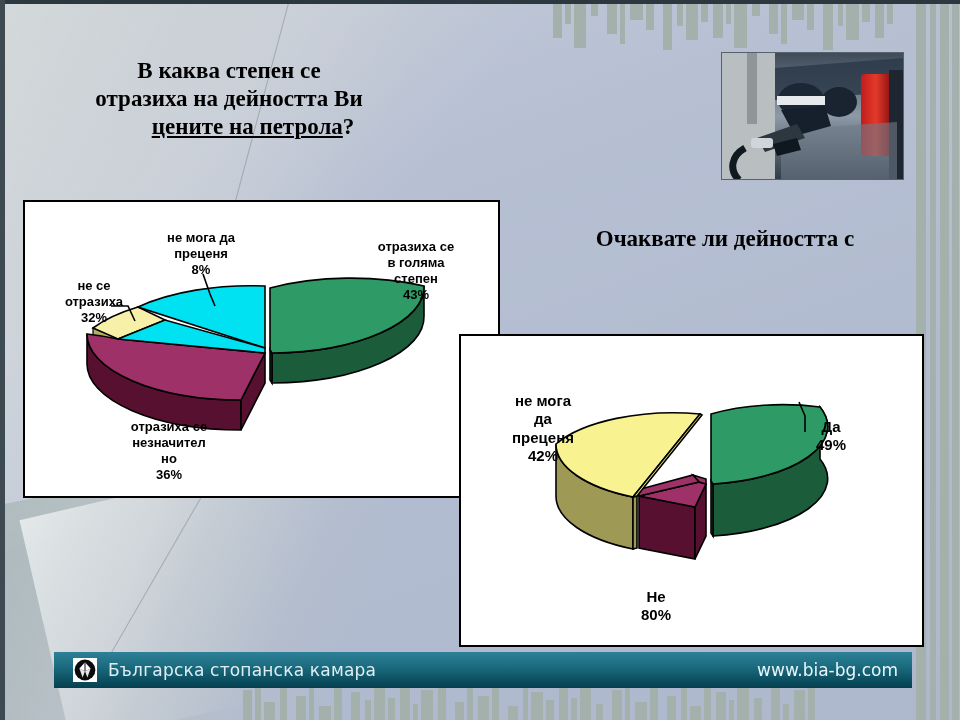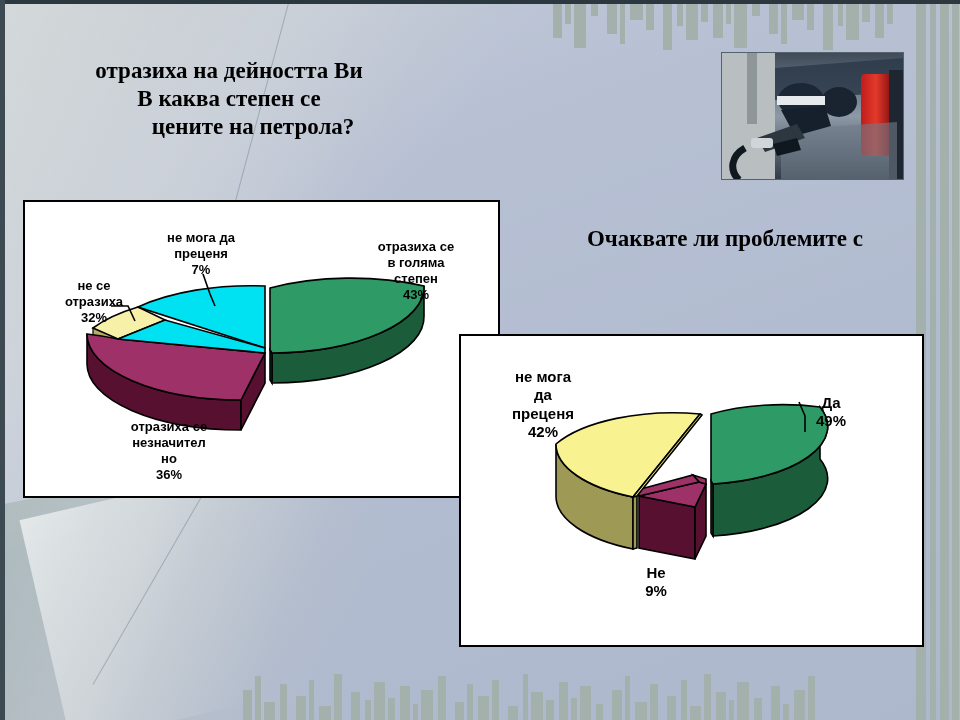--- a/index.html
+++ b/index.html
@@ -63,41 +63,41 @@
 
   
   .q-title{
     position:absolute;
     font-family:"Liberation Serif",serif;
     font-weight:bold;color:#000;
     text-align:center;line-height:1.22;
   }
   #title1{left:34px;top:57px;width:390px;font-size:23px;}
   #title2{left:520px;top:225px;width:410px;font-size:23px;}
-  .ul{margin-left:48px;}
+  .ul{text-decoration:underline;margin-left:48px;}
 
   
   #photo{
     position:absolute;left:721px;top:52px;width:183px;height:128px;
     background:#6e7a84;overflow:hidden;border:0;
   }
   
   .chart-box{
     position:absolute;background:#ffffff;border:2px solid #000;
     box-sizing:border-box;overflow:hidden;
   }
   #chart1{left:23px;top:200px;width:477px;height:298px;}
   #chart2{left:459px;top:334px;width:465px;height:313px;}
 
   .lbl{
     position:absolute;font-family:"Liberation Sans",sans-serif;
     font-weight:bold;font-size:13px;color:#000;text-align:center;
     line-height:1.23;white-space:pre-line;
   }
-  #chart2 .lbl{font-size:15px;}
+  #chart2 .lbl{font-size:15px;margin-top:24px;}
 
   
   #footer{
     position:absolute;left:54px;top:652px;width:858px;height:36px;
     background:linear-gradient(180deg,#2d8097 0%,#1d6d80 38%,#0d5466 72%,#063f4f 100%);
     display:flex;align-items:center;
   }
   #footer .logo{
     width:24px;height:24px;background:#fff;margin-left:19px;
     display:flex;align-items:center;justify-content:center;
@@ -203,22 +203,22 @@
       <div class="rstripe" style="left:916px;width:10px;background:#a3b0ab;"></div>
       <div class="rstripe" style="left:930px;width:6px;background:#a3b0ab;"></div>
       <div class="rstripe" style="left:940px;width:9px;background:#a3b0ab;"></div>
       <div class="rstripe" style="left:952px;width:7px;background:#a3b0ab;"></div>
     </div>
 
   <div class="edge-top"></div>
   <div class="edge-left"></div>
 
   <div class="q-title" id="title1">
+    <div>В каква степен се</div>
     <div>отразиха на дейността Ви</div>
-    <div>В каква степен се</div>
     <div><span class="ul">цените на петрола</span><span>?</span></div>
   </div>
 
   <div id="photo">
     <svg width="183" height="128" viewBox="0 0 183 128">
       <defs>
         <linearGradient id="gstation" x1="0" y1="0" x2="1" y2="1">
           <stop offset="0" stop-color="#9aa3a8"></stop>
             <stop offset="1" stop-color="#6d767c"></stop>
         </linearGradient>
@@ -248,21 +248,21 @@
       <path d="M60 58 L104 54 L110 74 L74 84 Z" fill="#15202c"></path>
       <path d="M36 86 L76 72 L84 86 L44 100 Z" fill="#2d3740"></path>
       <rect x="30" y="86" width="22" height="10" rx="3" fill="#cfd5d8"></rect>
       <path d="M24 96 C10 104 8 118 18 128" stroke="#101820" stroke-width="7" fill="none"></path>
       <path d="M52 92 L76 86 L80 98 L56 104 Z" fill="#0f171f"></path>
       <rect x="0" y="0" width="183" height="128" fill="none" stroke="#56626b" stroke-width="2"></rect>
     </svg>
   </div>
 
   <div class="q-title" id="title2">
-    <div>Очаквате ли проблемите с</div>
+    <div>Очаквате ли дейността с</div>
   </div>
 
   <div class="chart-box" id="chart1">
     <svg width="473" height="294" viewBox="0 0 473 294">
 
       <path d="M62 132 L62 162 A154 66 0 0 0 216 228 L216 198 A154 66 0 0 1 62 132 Z" fill="#571030" stroke="#000" stroke-width="1.6"></path>
       <path d="M216 198 L216 228 L240 181 L240 151 Z" fill="#571030" stroke="#000" stroke-width="1.6"></path>
 
       <path d="M247 151 L247 181 A154 66 0 0 0 399 114 L399 84 A154 66 0 0 1 247 151 Z" fill="#1b5c3a" stroke="#000" stroke-width="1.6"></path>
       <path d="M247 151 L247 181 L245 178 L245 148 Z" fill="#1b5c3a" stroke="#000" stroke-width="1.6"></path>
@@ -284,21 +284,21 @@
     <div class="lbl" style="left:336px;top:37px;width:110px;">отразиха се
 в голяма
 степен
 43%</div>
     <div class="lbl" style="left:86px;top:217px;width:116px;">отразиха се
 незначител
 но
 36%</div>
     <div class="lbl" style="left:120px;top:28px;width:112px;">не мога да
 преценя
-7%</div>
+8%</div>
     <div class="lbl" style="left:26px;top:76px;width:86px;">не се
 отразиха
 32%</div>
   </div>
 
   <div class="chart-box" id="chart2">
     <svg width="461" height="309" viewBox="0 0 461 309">
 
       <path d="M95 108 L95 160 A132 58 0 0 0 172 213 L172 161 A132 58 0 0 1 95 108 Z" fill="#9e9a56" stroke="#000" stroke-width="1.6"></path>
       <path d="M172 161 L172 213 L176 212 L176 160 Z" fill="#9e9a56" stroke="#000" stroke-width="1.6"></path>
@@ -316,21 +316,34 @@
       <path d="M238 146 L232 139 L176 154 L178 160 Z" fill="#9e3168" stroke="#000" stroke-width="1.6"></path>
 
       <path d="M239 78 L239 78 A132 58 0 0 0 95 108 A132 58 0 0 0 172 161 Z" fill="#f8f291" stroke="#000" stroke-width="1.6"></path>
       <path d="M239 78 L172 161 L176 160 L241 79 Z" fill="#f8f291" stroke="#000" stroke-width="1.6"></path>
 
       <path d="M338 66 L344 80 L344 96" stroke="#000" stroke-width="1.6" fill="none"></path>
     </svg>
     <div class="lbl" style="left:330px;top:58px;width:80px;">Да
 49%</div>
     <div class="lbl" style="left:155px;top:228px;width:80px;">Не
-9%</div>
+80%</div>
     <div class="lbl" style="left:30px;top:32px;width:104px;">не мога
 да
 преценя
 42%</div>
   </div>
 
+  <div id="footer">
+    <div class="logo">
+      <svg width="22" height="22" viewBox="0 0 22 22">
+        <circle cx="11" cy="11" r="10.4" fill="#0b0b0b"></circle>
+        <path d="M11 3.2 L16.6 9.4 L11 12.2 L5.4 9.4 Z" fill="#ffffff"></path>
+        <path d="M11 12.2 L16.6 9.4 L13.4 18.6 Z" fill="#ffffff" opacity=".9"></path>
+        <path d="M11 12.2 L5.4 9.4 L8.6 18.6 Z" fill="#ffffff" opacity=".9"></path>
+        <path d="M11 3.2 L11 12.2" stroke="#0b0b0b" stroke-width="1"></path>
+      </svg>
+    </div>
+    <div class="org">Българска стопанска камара</div>
+    <div class="url">www.bia-bg.com</div>
+  </div>
 
 </div>
 
 </body></html>

